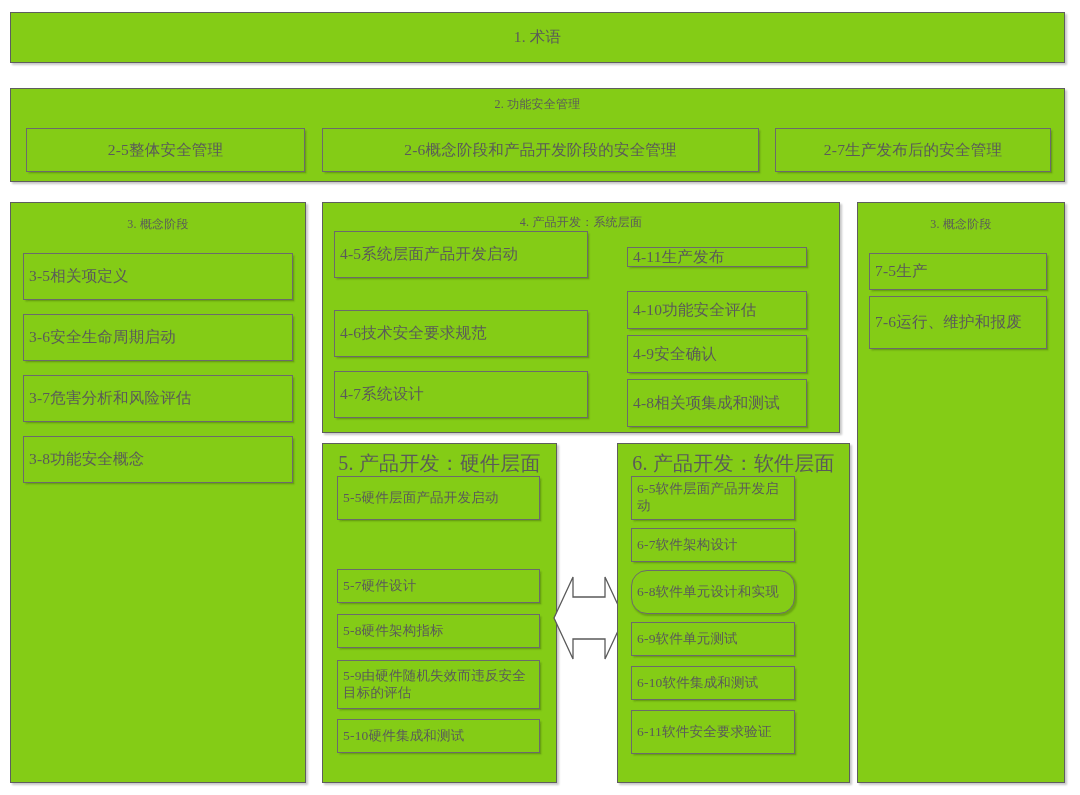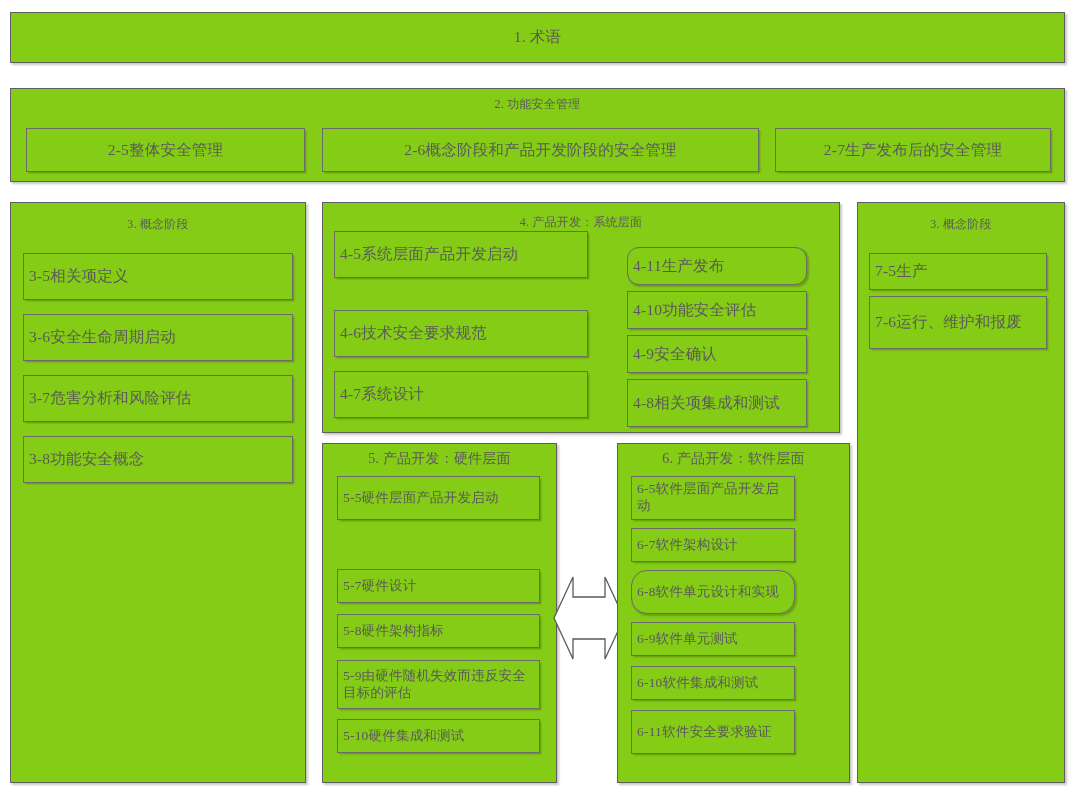--- a/index.html
+++ b/index.html
@@ -69,21 +69,21 @@
     box-sizing: border-box;
     line-height: 1.22;
     letter-spacing: 0.2px;
   }
   .left-label.small {
     font-size: 13.5px;
     line-height: 1.25;
     padding: 0 3px 0 5px;
   }
   .sec-title-small {
-    font-size: 14px;
+    font-size: 20px;
   }
 
   
   #hw-sw-arrow {
     position: absolute;
     left: 553px;
     top: 572px;
     width: 72px;
     height: 92px;
   }
@@ -142,21 +142,21 @@
     </div>
 
     <div class="box thin" style="left:11px; top:107px; width:254px; height:47px;">
       <div class="left-label">4-6技术安全要求规范</div>
     </div>
 
     <div class="box thin" style="left:11px; top:168px; width:254px; height:47px;">
       <div class="left-label">4-7系统设计</div>
     </div>
 
-    <div class="box thin" style="left:304px; top:44px; width:180px; height:38px;border-radius:12px;">
+    <div class="box thin" style="left:304px; top:44px; width:180px; height:20px;">
       <div class="left-label">4-11生产发布</div>
     </div>
 
     <div class="box thin" style="left:304px; top:88px; width:180px; height:38px;">
       <div class="left-label">4-10功能安全评估</div>
     </div>
 
     <div class="box thin" style="left:304px; top:132px; width:180px; height:38px;">
       <div class="left-label">4-9安全确认</div>
     </div>

